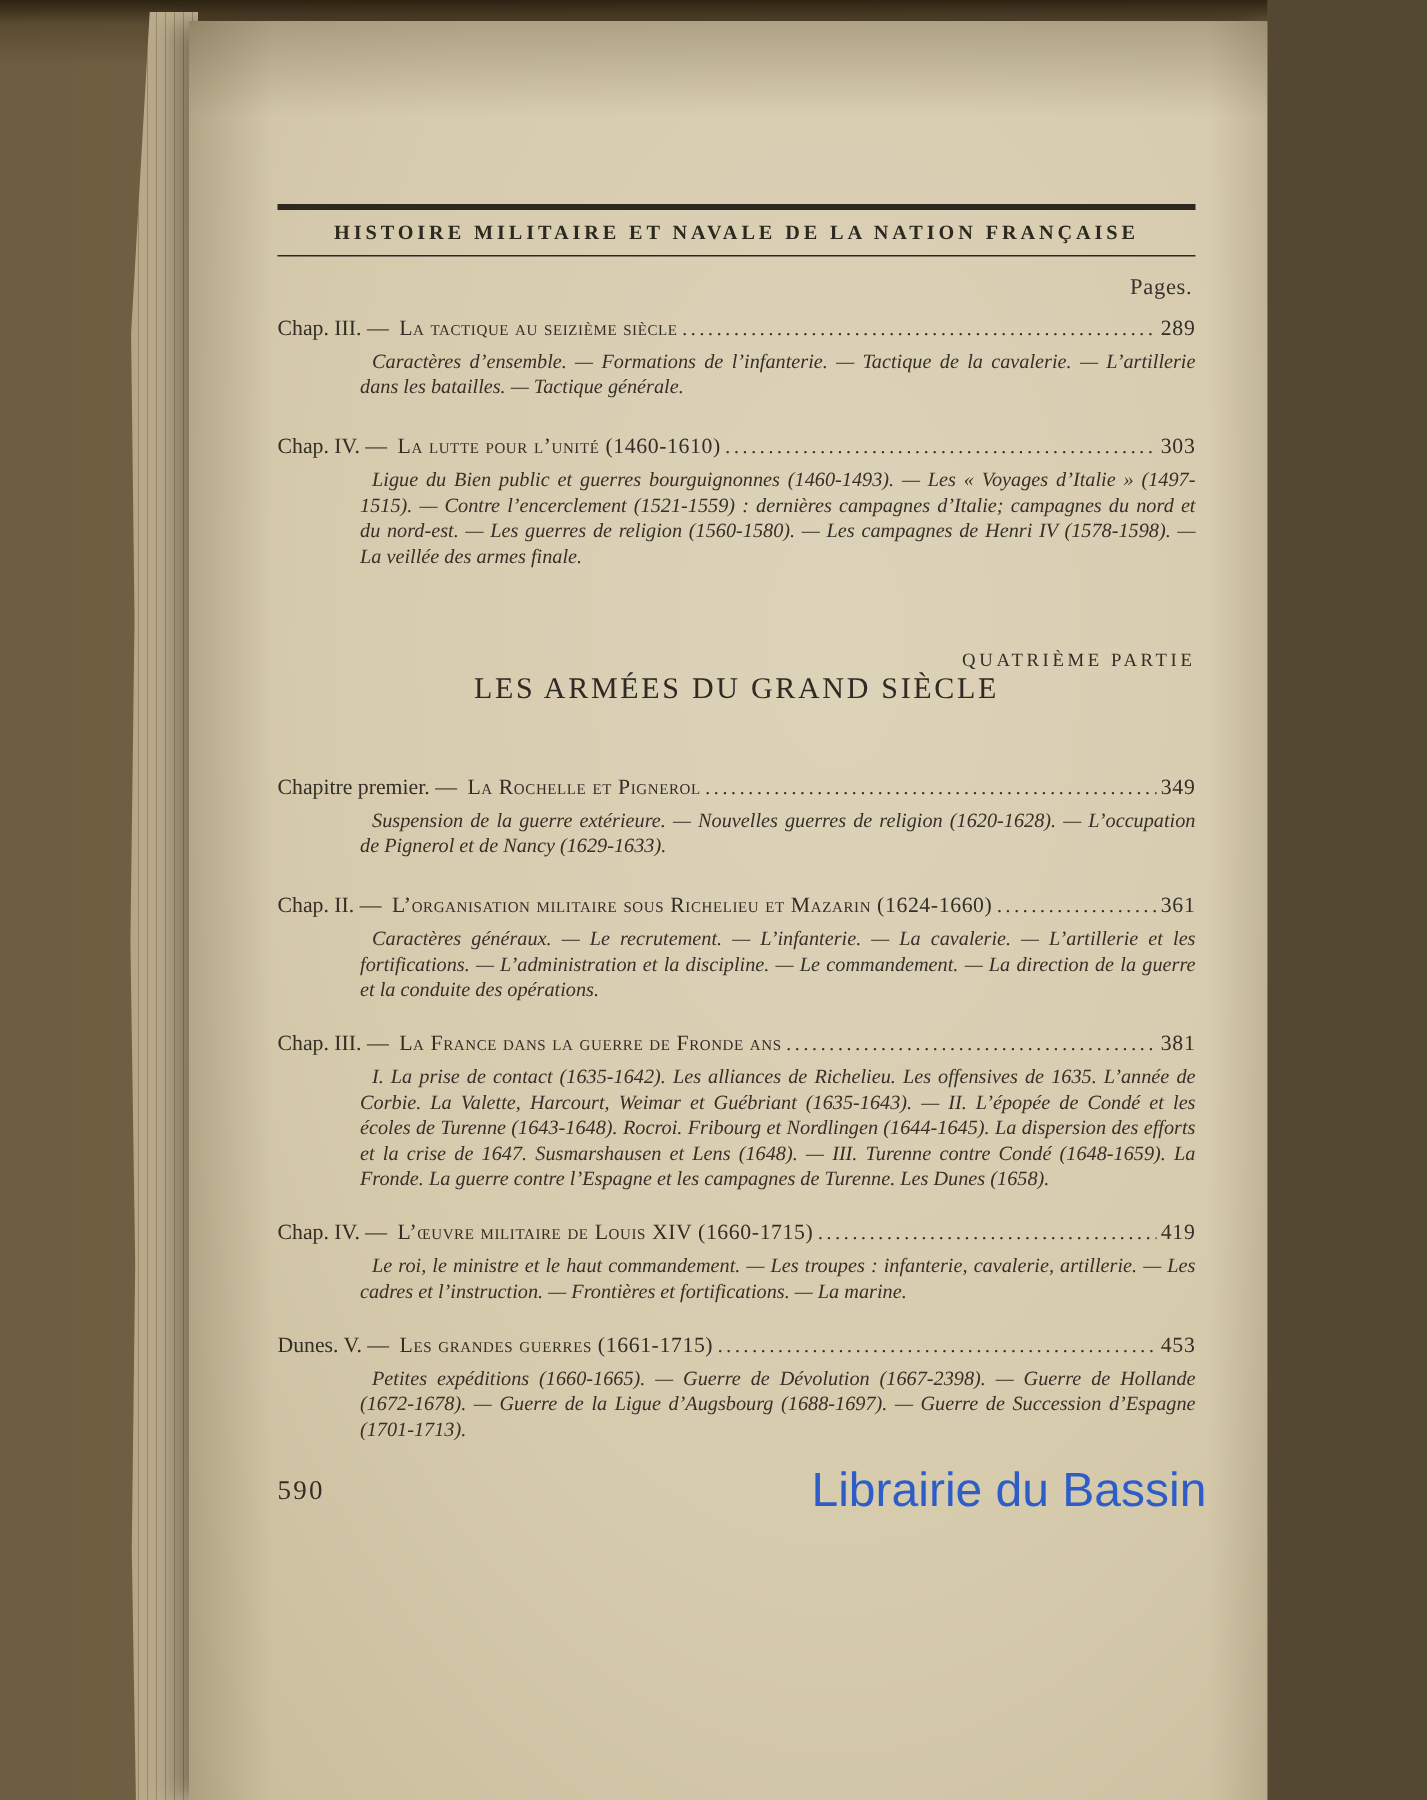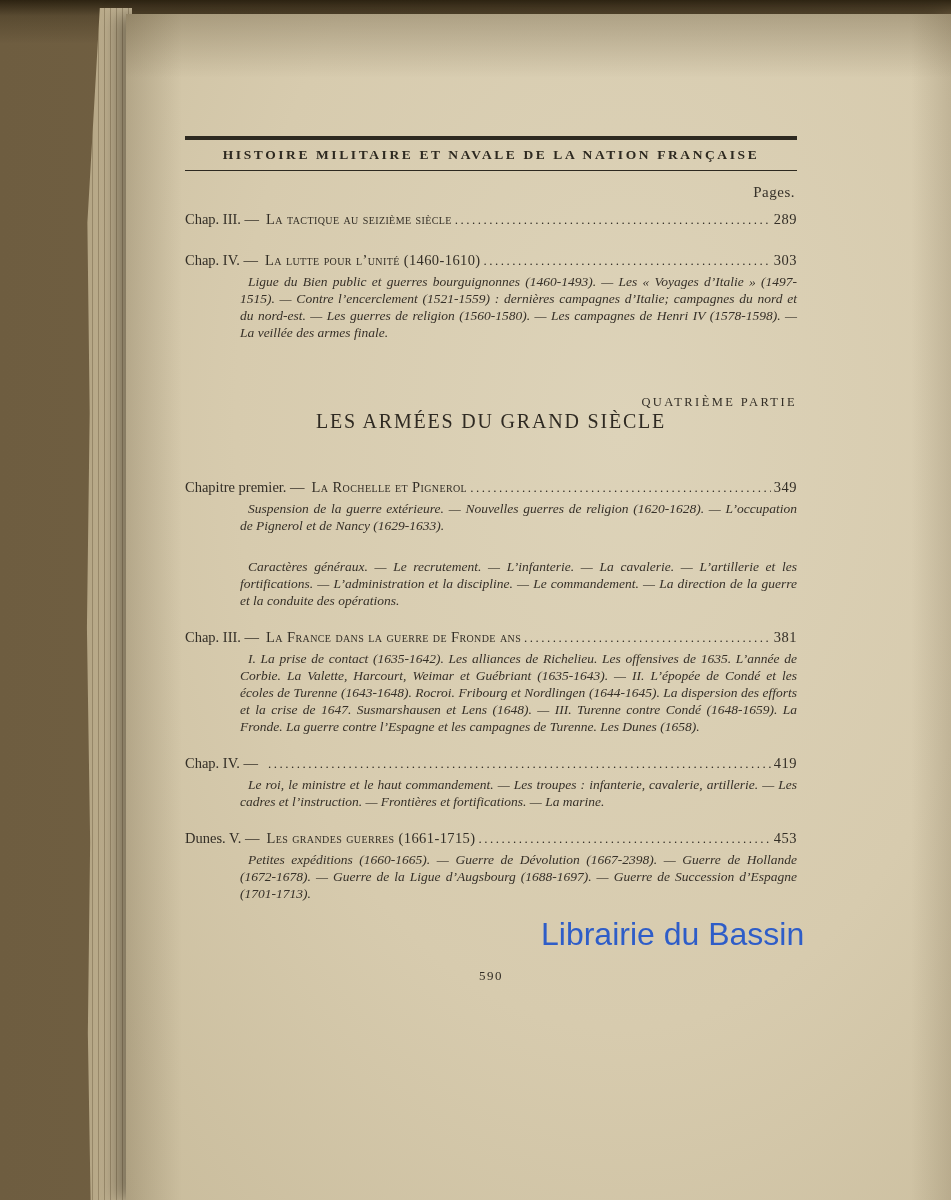--- a/index.html
+++ b/index.html
@@ -1,21 +1,21 @@
 <!DOCTYPE html>
 <html><head>
 <meta charset="utf-8">
 <style>
   * { box-sizing: border-box; }
   html, body { margin: 0; padding: 0; }
   body { background: #554833; }
 
   .scan {
     position: relative;
-    width: 951px;
+    width: 845px;
     height: 1200px;
     overflow: hidden;
     background:
       linear-gradient(180deg, rgba(28,20,6,0.8) 0px, rgba(28,20,6,0.25) 16px, rgba(28,20,6,0) 44px),
       linear-gradient(90deg, #6e5d40 0%, #7b694a 100%);
     font-family: "Liberation Serif", "DejaVu Serif", serif;
     color: #37322a;
   }
 
   .page-edge {
@@ -126,25 +126,24 @@
 
   .footer-row {
     position: relative;
     margin-top: 16px;
     height: 46px;
   }
   .printed-page-number {
     position: absolute;
     left: 0; top: 6px;
     width: 100%;
-    text-align: center;
-    font-size: 13px;
+    text-align: left;
+    font-size: 18px;
     letter-spacing: 1.5px;
     color: #332e26;
-    margin-top: 44px;
   }
   .watermark {
     position: absolute;
     left: 356px; top: -2px;
     font-family: Liberation Sans, sans-serif;
     font-size: 32px;
     color: #2e5dc8;
     white-space: nowrap;
   }
 </style>
@@ -162,20 +161,21 @@
     <div class="rule-thin"></div>
     <div class="pages-label">Pages.</div>
 
     <div class="toc-entry tight">
       <div class="toc-row">
         <span class="chap-label">Chap. III. —</span>
         <span class="chap-title">La tactique au seizième siècle</span>
         <span class="leader"></span>
         <span class="page-num">289</span>
       </div>
+      <p class="desc">Caractères d’ensemble. — Formations de l’infanterie. — Tactique de la cavalerie. — L’artillerie dans les batailles. — Tactique générale.</p>
     </div>
 
     <div class="toc-entry">
       <div class="toc-row">
         <span class="chap-label">Chap. IV. —</span>
         <span class="chap-title">La lutte pour l’unité (1460-1610)</span>
         <span class="leader"></span>
         <span class="page-num">303</span>
       </div>
       <p class="desc">Ligue du Bien public et guerres bourguignonnes (1460-1493). — Les « Voyages d’Italie » (1497-1515). — Contre l’encerclement (1521-1559) : dernières campagnes d’Italie; campagnes du nord et du nord-est. — Les guerres de religion (1560-1580). — Les campagnes de Henri IV (1578-1598). — La veillée des armes finale.</p>
@@ -188,36 +188,43 @@
       <div class="toc-row">
         <span class="chap-label">Chapitre premier. —</span>
         <span class="chap-title">La Rochelle et Pignerol</span>
         <span class="leader"></span>
         <span class="page-num">349</span>
       </div>
       <p class="desc">Suspension de la guerre extérieure. — Nouvelles guerres de religion (1620-1628). — L’occupation de Pignerol et de Nancy (1629-1633).</p>
     </div>
 
     <div class="toc-entry">
+      <div class="toc-row">
+        <span class="chap-label">Chap. II. —</span>
+        <span class="chap-title">L’organisation militaire sous Richelieu et Mazarin (1624-1660)</span>
+        <span class="leader"></span>
+        <span class="page-num">361</span>
+      </div>
       <p class="desc">Caractères généraux. — Le recrutement. — L’infanterie. — La cavalerie. — L’artillerie et les fortifications. — L’administration et la discipline. — Le commandement. — La direction de la guerre et la conduite des opérations.</p>
     </div>
 
     <div class="toc-entry mid">
       <div class="toc-row">
         <span class="chap-label">Chap. III. —</span>
         <span class="chap-title">La France dans la guerre de Fronde ans</span>
         <span class="leader"></span>
         <span class="page-num">381</span>
       </div>
       <p class="desc">I. La prise de contact (1635-1642). Les alliances de Richelieu. Les offensives de 1635. L’année de Corbie. La Valette, Harcourt, Weimar et Guébriant (1635-1643). — II. L’épopée de Condé et les écoles de Turenne (1643-1648). Rocroi. Fribourg et Nordlingen (1644-1645). La dispersion des efforts et la crise de 1647. Susmarshausen et Lens (1648). — III. Turenne contre Condé (1648-1659). La Fronde. La guerre contre l’Espagne et les campagnes de Turenne. Les Dunes (1658).</p>
     </div>
 
     <div class="toc-entry mid">
       <div class="toc-row">
         <span class="chap-label">Chap. IV. —</span>
+        <span class="chap-title">L’œuvre militaire de Louis XIV (1660-1715)</span>
         <span class="leader"></span>
         <span class="page-num">419</span>
       </div>
       <p class="desc">Le roi, le ministre et le haut commandement. — Les troupes : infanterie, cavalerie, artillerie. — Les cadres et l’instruction. — Frontières et fortifications. — La marine.</p>
     </div>
 
     <div class="toc-entry mid">
       <div class="toc-row">
         <span class="chap-label">Dunes. V. —</span>
         <span class="chap-title">Les grandes guerres (1661-1715)</span>

